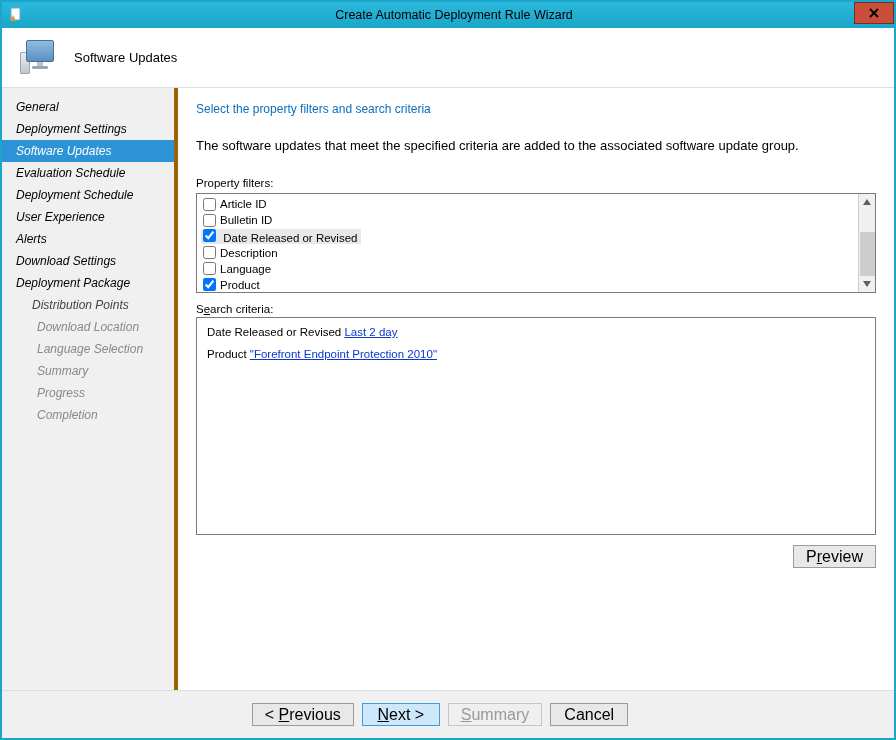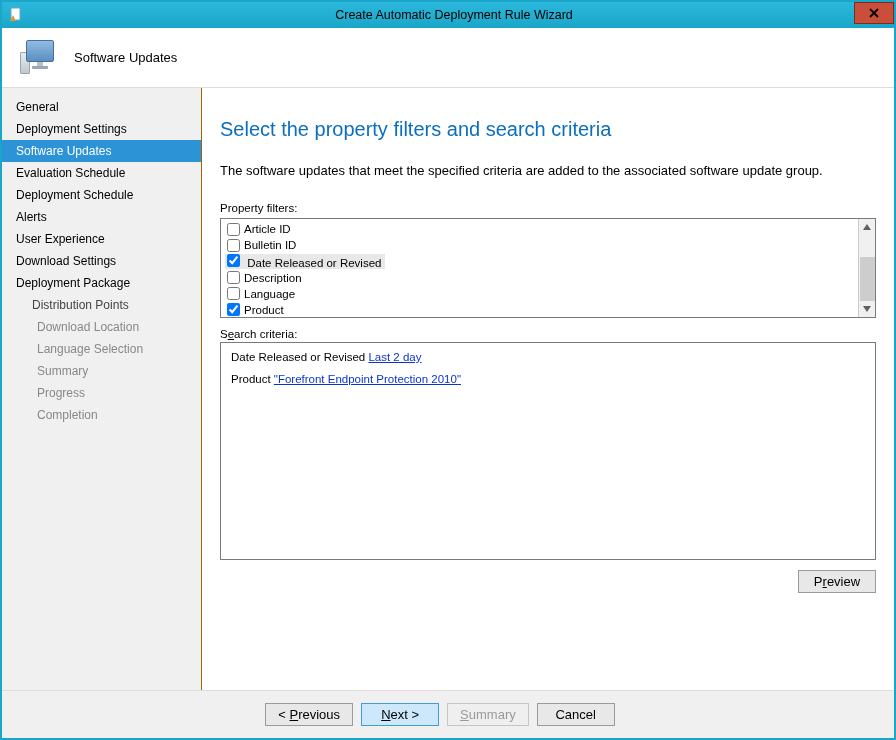--- a/index.html
+++ b/index.html
@@ -75,24 +75,25 @@
     border: 1px solid #9aa5ae; border-radius: 1px;
   }
   .header-strip .header-text {
     font-size: 13px;
   }
   .body {
     flex: 1; display: flex;
     background: #fff;
   }
   .sidebar {
-    width: 200px;
+    width: 176px;
     background: #f0f0f0;
-    border-right: 1px solid #a16207;
+    border-right: 4px solid #a16207;
     padding-top: 8px;
+    font-style: italic;
   }
   .sidebar .nav-item {
     padding: 4px 6px 4px 14px;
     font-size: 12px;
     color: #000;
     cursor: pointer;
     white-space: nowrap;
   }
   .sidebar .nav-item.selected {
     background: #2c93d6;
@@ -107,23 +108,23 @@
     padding-left: 35px;
   }
   .main {
     flex: 1;
     padding: 14px 18px 0 18px;
     display: flex; flex-direction: column;
     position: relative;
     background: #fff;
   }
   .main h2 {
-    font-size: 20px; font-weight: 400;
+    font-size: 12px; font-weight: 400;
     color: #0b6fbd;
-    margin: 16px 0 22px 0;
+    margin: 0 0 22px 0;
   }
   .desc {
     font-size: 13px;
     margin-bottom: 24px;
   }
   .section-label {
     font-size: 11.5px;
     margin-bottom: 4px;
   }
   .property-box {
@@ -196,21 +197,21 @@
   }
   .preview-row {
     display: flex; justify-content: flex-end;
     padding: 10px 0 0 0;
   }
   .btn {
     min-width: 78px; height: 23px;
     padding: 0 12px;
     background: #e8e8e8;
     border: 1px solid #9a9a9a;
-    font-size: 13px;
+    font-size: 16px;
     font-family: inherit;
     cursor: pointer;
     display: inline-flex; align-items: center; justify-content: center;
   }
   .btn.primary {
     background: #cde8fb;
     border-color: #3d9fd8;
   }
   .btn:disabled {
     color: #9a9a9a;
@@ -263,22 +264,22 @@
   </div>
 
   <div class="body">
 
     <div class="sidebar">
       <div class="nav-item">General</div>
       <div class="nav-item">Deployment Settings</div>
       <div class="nav-item selected">Software Updates</div>
       <div class="nav-item">Evaluation Schedule</div>
       <div class="nav-item">Deployment Schedule</div>
+      <div class="nav-item">User Experience</div>
       <div class="nav-item">Alerts</div>
-      <div class="nav-item">User Experience</div>
       <div class="nav-item">Download Settings</div>
       <div class="nav-item">Deployment Package</div>
       <div class="nav-item sub">Distribution Points</div>
       <div class="nav-item dim">Download Location</div>
       <div class="nav-item dim">Language Selection</div>
       <div class="nav-item dim">Summary</div>
       <div class="nav-item dim">Progress</div>
       <div class="nav-item dim">Completion</div>
     </div>
 

